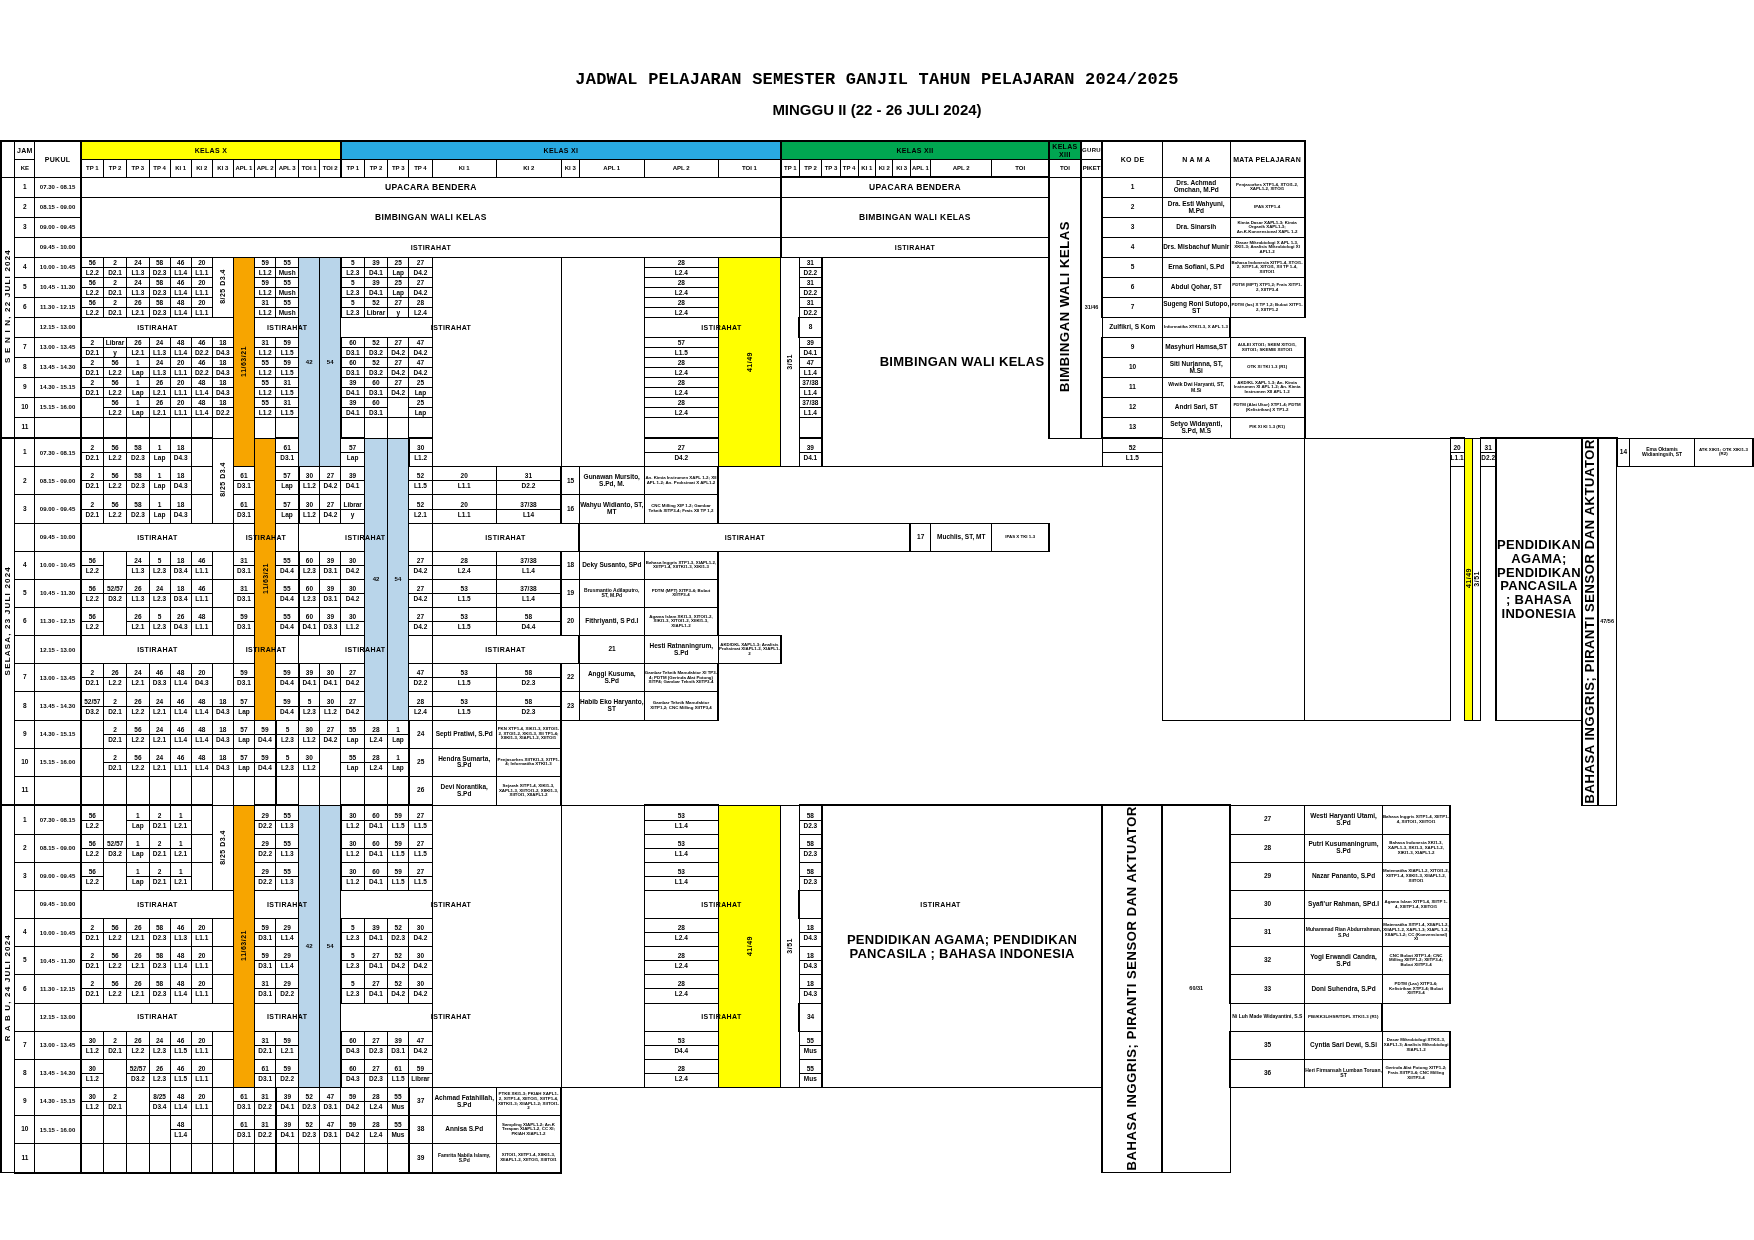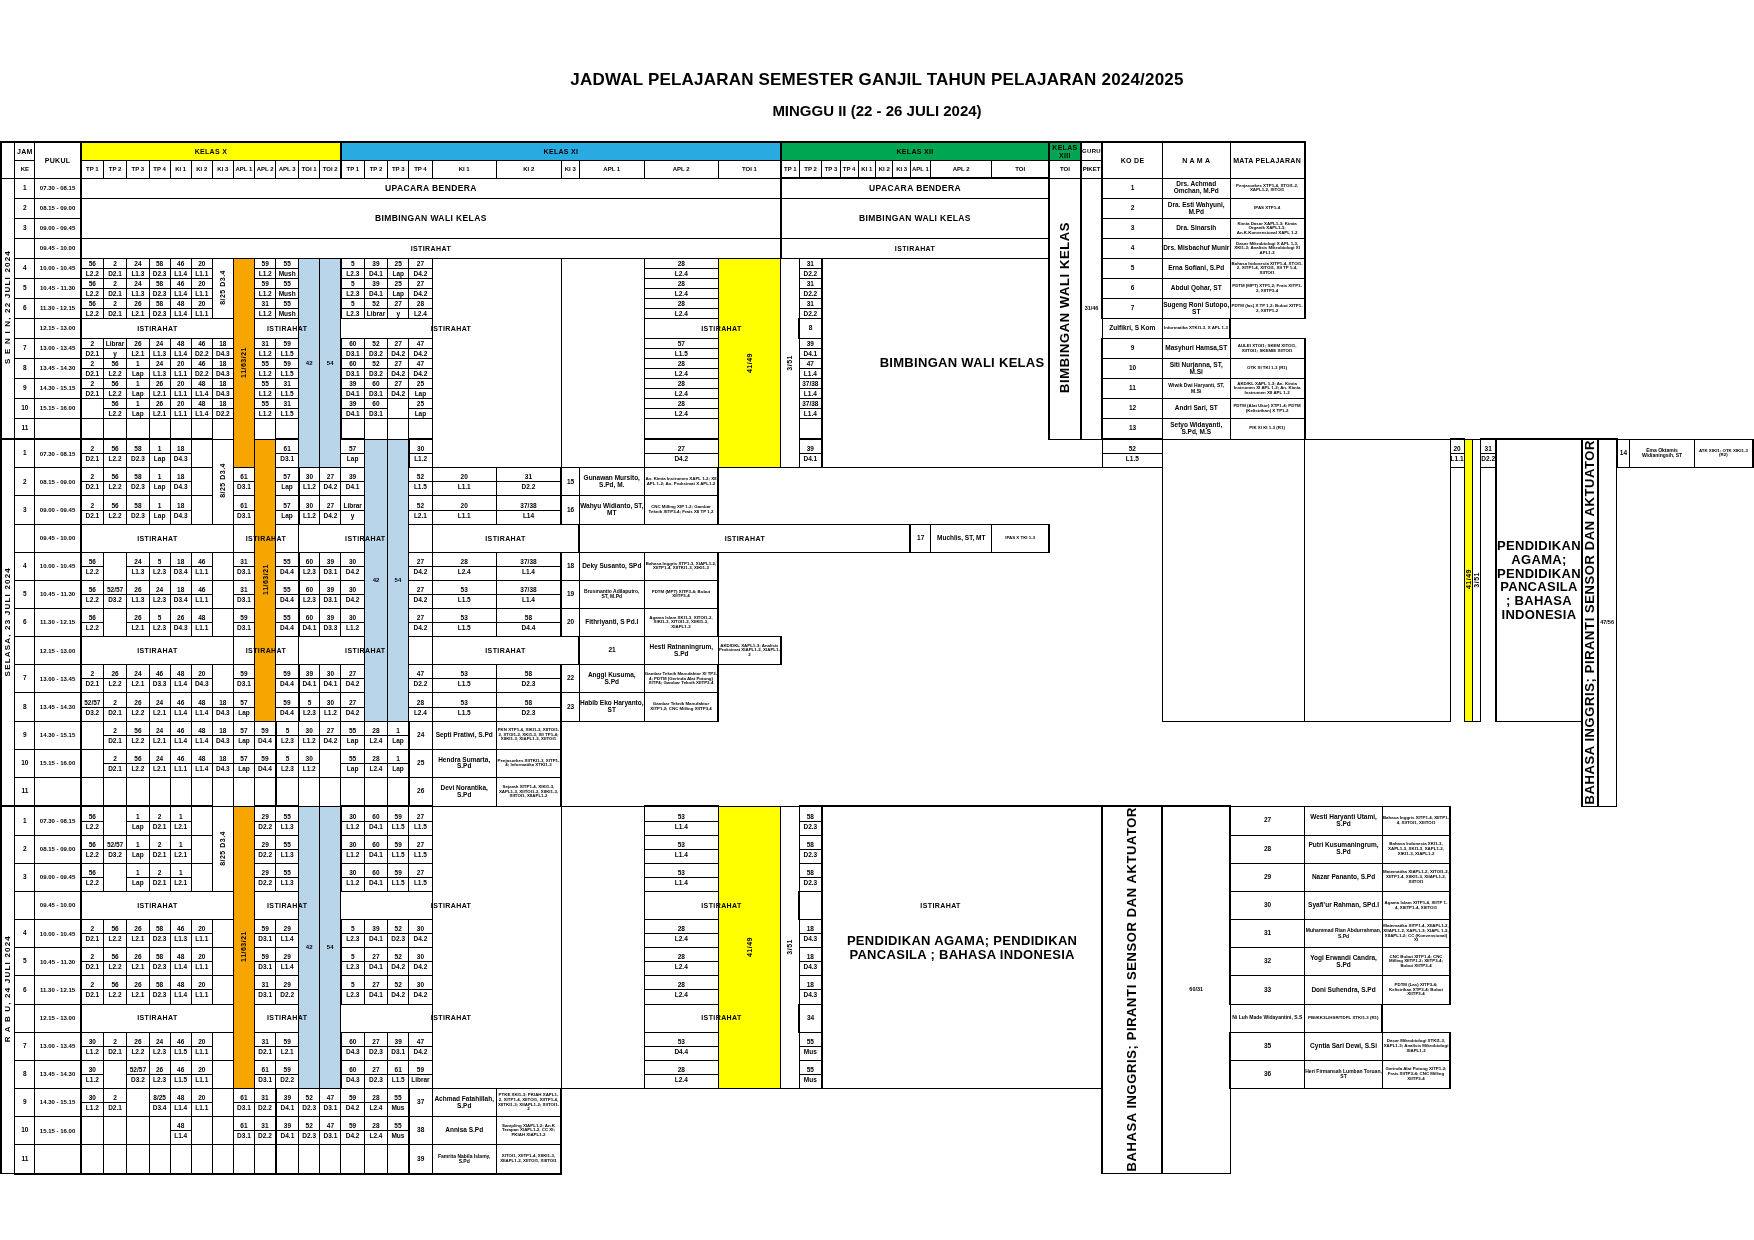--- a/index.html
+++ b/index.html
@@ -7,21 +7,21 @@
   body{
     font-family:"Liberation Sans", sans-serif;
     color:#000;
     width:1754px;
     height:1240px;
     overflow:hidden;
   }
   .page{position:relative;width:1754px;height:1240px;}
 
   .titles{text-align:center;padding-top:70px;}
-  .title-main{font-size:17px;font-weight:bold;letter-spacing:.2px;}
+  .title-main{font-size:17px;font-weight:bold;letter-spacing:.2px;font-family:Liberation Mono, monospace;}
   .title-sub{font-size:15px;font-weight:bold;margin-top:12px;}
 
   table.sched{
     border-collapse:collapse;
     table-layout:fixed;
     margin:0 auto;
     margin-top:22px;
     font-size:6px;
   }
   table.sched td, table.sched th{

